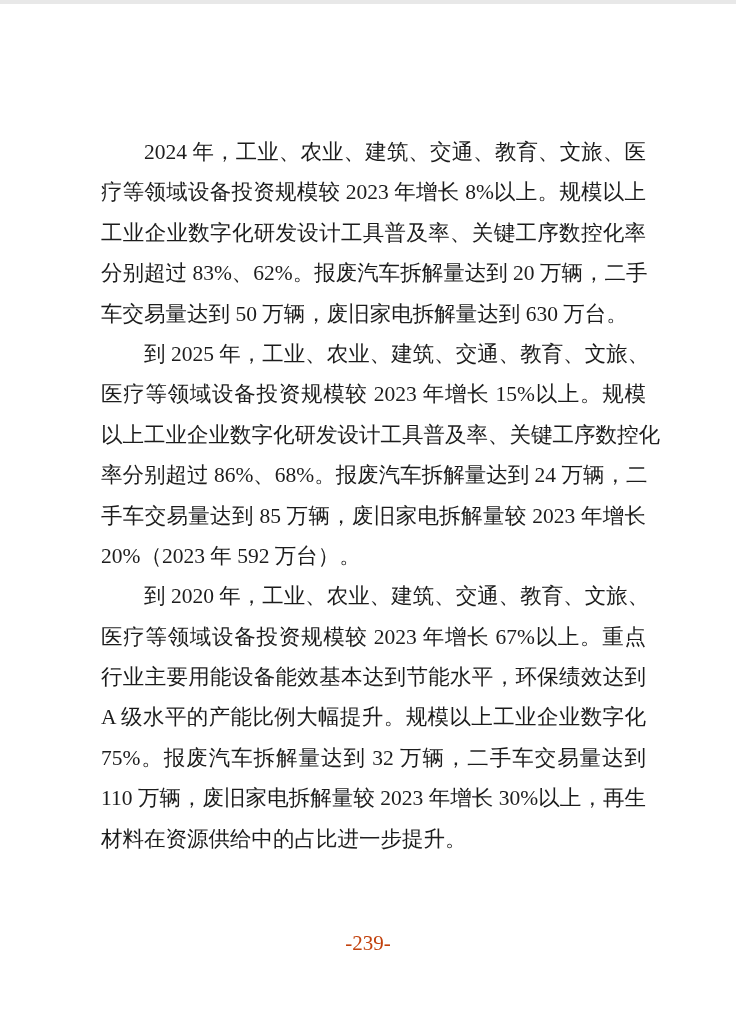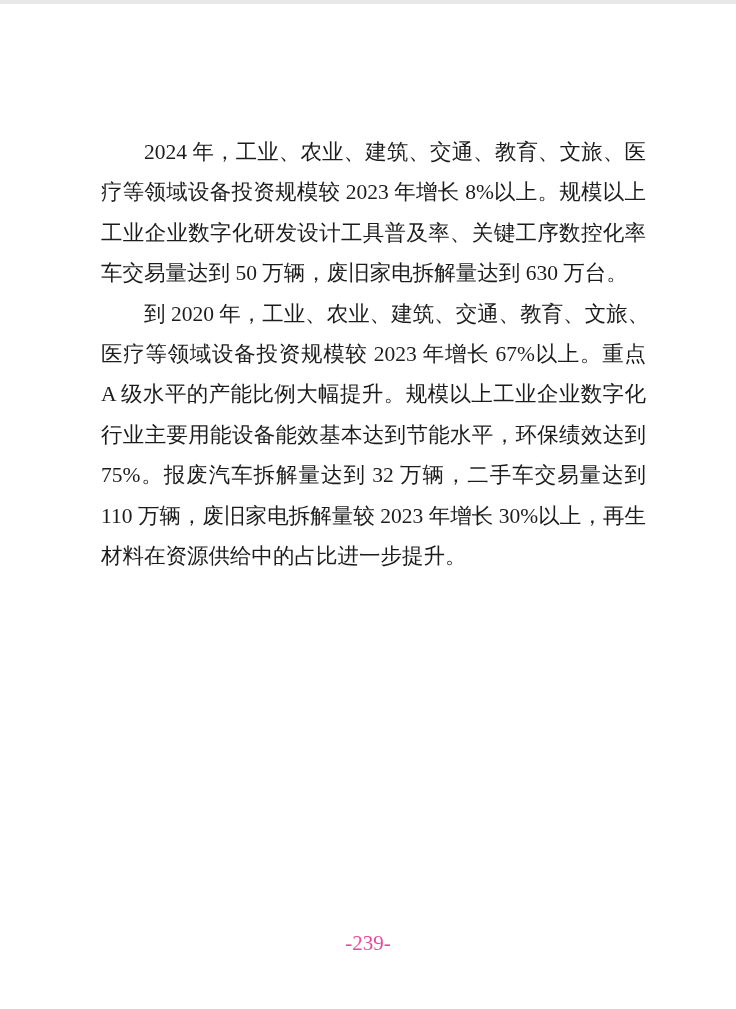--- a/index.html
+++ b/index.html
@@ -43,42 +43,51 @@
     text-align-last: left;
   }
   .footer {
     position: absolute;
     top: 924px;
     left: 0;
     width: 100%;
     text-align: center;
     font-size: 21px;
     line-height: 30px;
-    color: #ec4899;
+    color: #c2410c;
   }
 </style>
 </head>
 <body>
 
 <div class="page">
   <div class="text-block">
 
     <div class="paragraph">
       <div class="line first">2024 年，工业、农业、建筑、交通、教育、文旅、医</div>
       <div class="line">疗等领域设备投资规模较 2023 年增长 8%以上。规模以上</div>
       <div class="line">工业企业数字化研发设计工具普及率、关键工序数控化率</div>
+      <div class="line">分别超过 83%、62%。报废汽车拆解量达到 20 万辆，二手</div>
       <div class="line last">车交易量达到 50 万辆，废旧家电拆解量达到 630 万台。</div>
     </div>
 
+    <div class="paragraph">
+      <div class="line first">到 2025 年，工业、农业、建筑、交通、教育、文旅、</div>
+      <div class="line">医疗等领域设备投资规模较 2023 年增长 15%以上。规模</div>
+      <div class="line">以上工业企业数字化研发设计工具普及率、关键工序数控化</div>
+      <div class="line">率分别超过 86%、68%。报废汽车拆解量达到 24 万辆，二</div>
+      <div class="line">手车交易量达到 85 万辆，废旧家电拆解量较 2023 年增长</div>
+      <div class="line last">20%（2023 年 592 万台）。</div>
+    </div>
 
     <div class="paragraph">
       <div class="line first">到 2020 年，工业、农业、建筑、交通、教育、文旅、</div>
       <div class="line">医疗等领域设备投资规模较 2023 年增长 67%以上。重点</div>
+      <div class="line">行业主要用能设备能效基本达到节能水平，环保绩效达到</div>
       <div class="line">A 级水平的产能比例大幅提升。规模以上工业企业数字化</div>
-      <div class="line">行业主要用能设备能效基本达到节能水平，环保绩效达到</div>
       <div class="line">75%。报废汽车拆解量达到 32 万辆，二手车交易量达到</div>
       <div class="line">110 万辆，废旧家电拆解量较 2023 年增长 30%以上，再生</div>
       <div class="line last">材料在资源供给中的占比进一步提升。</div>
     </div>
 
   </div>
 
   <div class="footer">-239-</div>
 </div>
 

